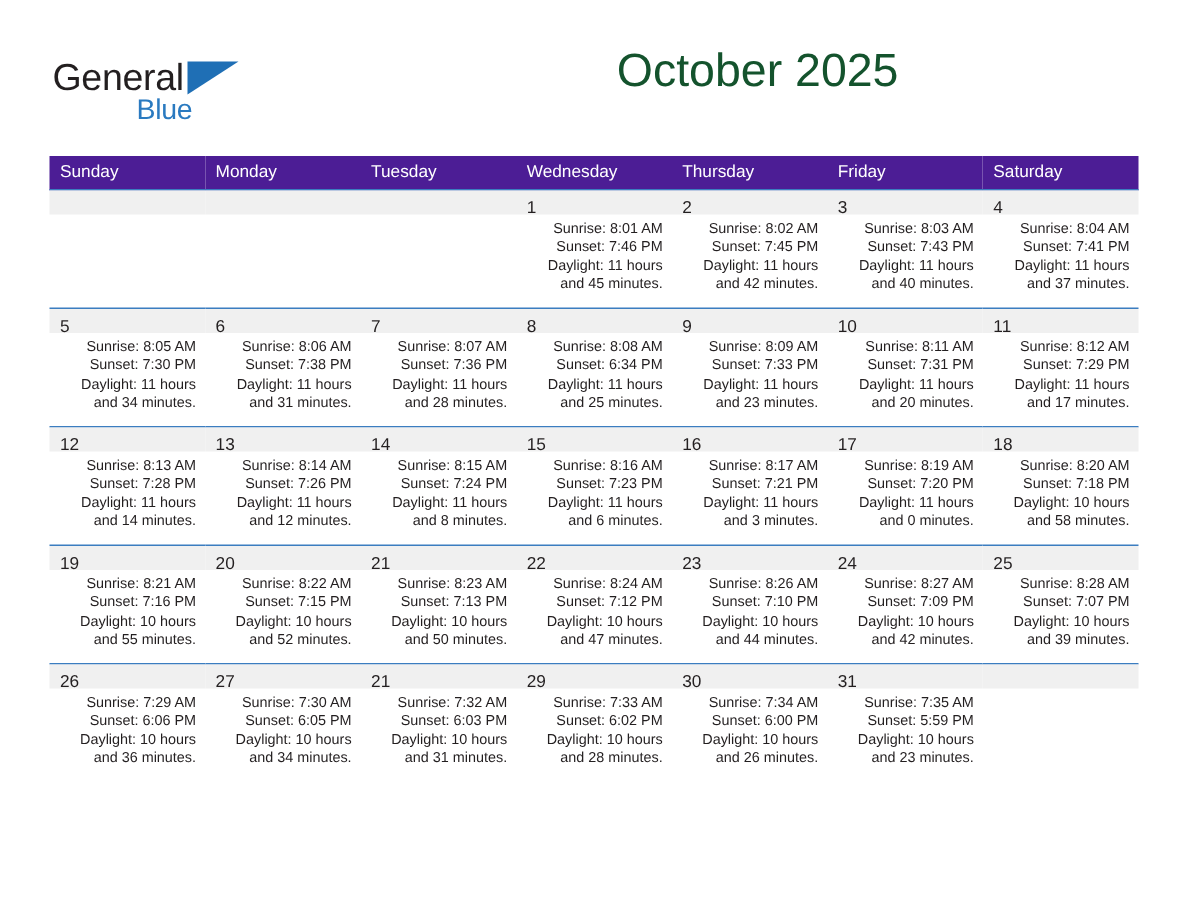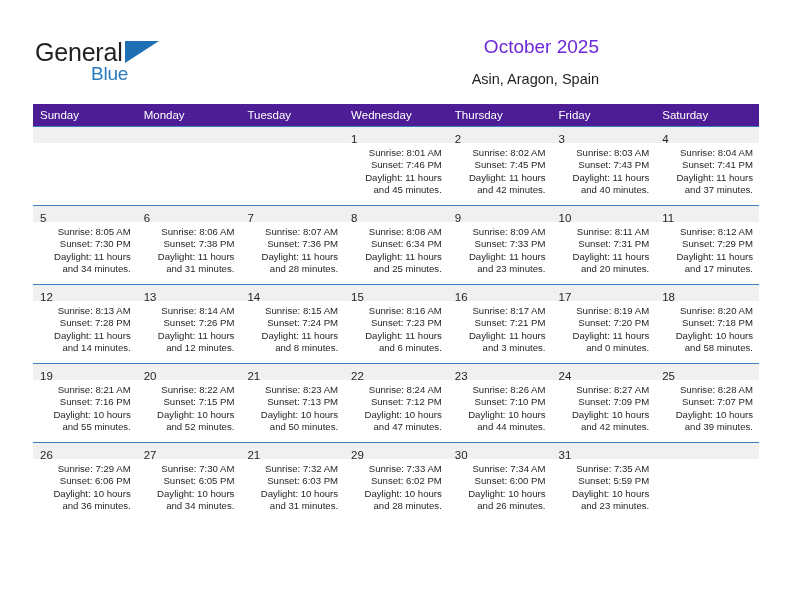--- a/index.html
+++ b/index.html
@@ -63,23 +63,23 @@
     border-left: 34px solid #1f6fb5;
     border-bottom: 22px solid transparent;
   }
   .title-block {
     position: absolute;
     right: 0;
     top: 0;
     text-align: right;
   }
   .cal-title {
-    font-size: 19px;
+    font-size: 31px;
     font-weight: normal;
-    color: #6d28d9;
+    color: #14532d;
     line-height: 34px;
     white-space: nowrap;
   }
   .cal-subtitle {
     font-size: 14.5px;
     color: #231f20;
     line-height: 20px;
     margin-top: 5px;
     white-space: nowrap;
   }
@@ -152,21 +152,20 @@
   <div class="header">
 
     <div class="logo">
       <span class="logo-general">General</span>
       <span class="logo-flag"></span>
       <span class="logo-blue">Blue</span>
     </div>
 
     <div class="title-block">
       <div class="cal-title">October 2025</div>
-      <div class="cal-subtitle">Asin, Aragon, Spain</div>
     </div>
 
   </div>
 
   <table class="calendar">
     <thead>
       <tr>
         <th>Sunday</th>
         <th>Monday</th>
         <th>Tuesday</th>

